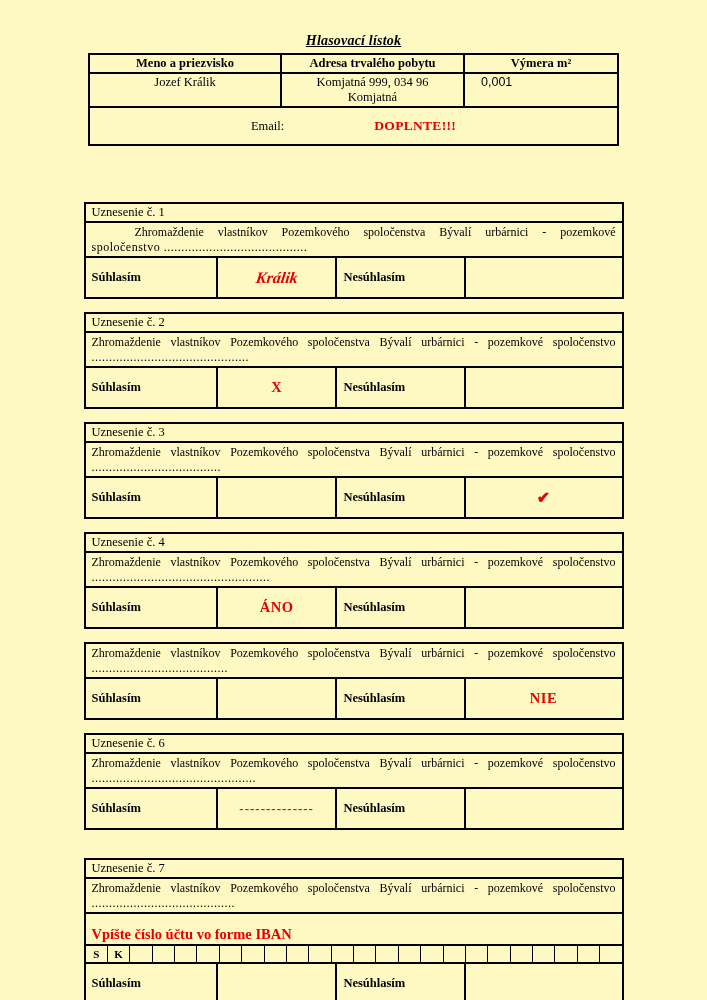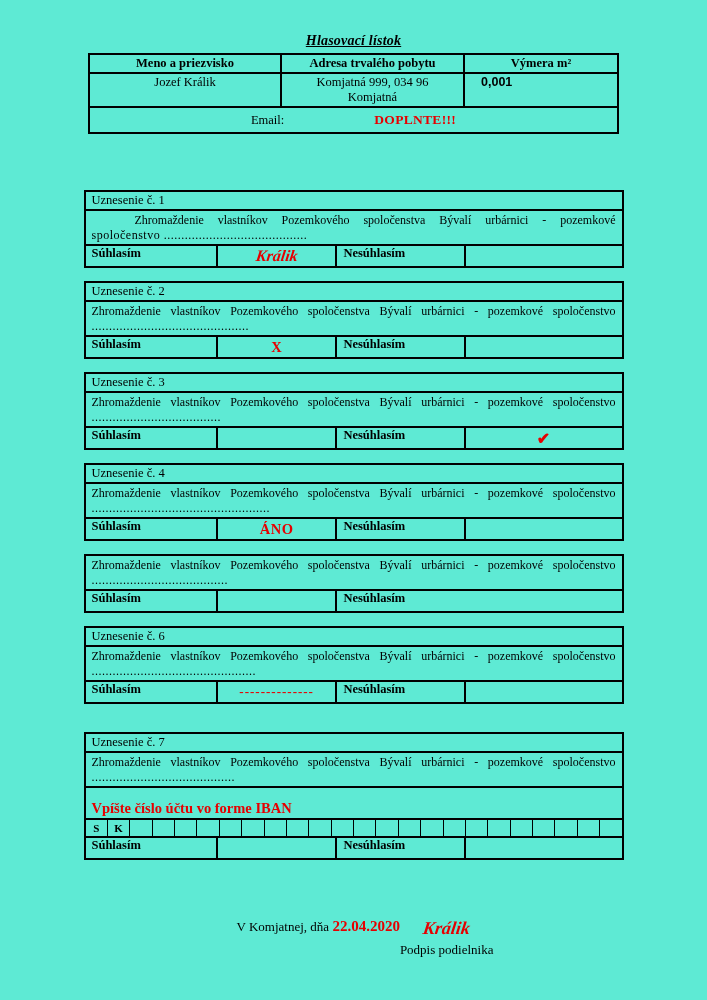--- a/index.html
+++ b/index.html
@@ -1,51 +1,51 @@
 <!DOCTYPE html>
 <html><head>
 <meta charset="utf-8">
 <style>
   html,body{margin:0;padding:0;}
   .page{
-    width:707px;height:1000px;background:#5eead4;position:relative;
+    width:707px;height:1000px;background:#fef9c3;position:relative;
     font-family:"Liberation Serif","DejaVu Serif",serif;color:#000;
     overflow:hidden;
   }
   .content{padding-top:33px;}
   .doc-title{
     text-align:center;font-weight:bold;font-style:italic;text-decoration:underline;
     font-size:14px;margin-bottom:4px;letter-spacing:.2px;
   }
   
   .info-table{width:427px;margin:0 auto;border-collapse:collapse;table-layout:fixed;}
   .info-table td,.info-table th{
     border:2px solid #000;padding:1px 16px;font-size:12.5px;vertical-align:top;
   }
   .info-table th{font-weight:bold;text-align:center;}
   .col-name{width:158px;}.col-addr{width:149px;}.col-area{width:120px;}
   .cell-center{text-align:center;}
-  .cell-area{font-weight:bold;font-family:"Liberation Sans","DejaVu Sans",sans-serif;font-size:12px;}
-  .email-row td{text-align:center;padding:4px 4px;}
+  .cell-area{font-weight:normal;font-family:"Liberation Sans","DejaVu Sans",sans-serif;font-size:12px;}
+  .email-row td{text-align:center;padding:10px 4px;}
   .email-label{margin-right:90px;}
   .email-value{color:var(--red,#e60000);font-weight:bold;font-size:13.5px;letter-spacing:.3px;}
   
   .blocks{width:540px;margin:56px auto 0;}
   .res{border:2px solid #000;margin-bottom:13px;}
   .res.gap-before{margin-top:28px;}
   .res-heading{border-bottom:2px solid #000;font-weight:normal;font-size:12.5px;padding:1px 6px;}
   .res-body{border-bottom:2px solid #000;padding:2px 6px 1px;font-size:12px;line-height:15px;}
   .body-line1{text-align:justify;text-align-last:justify;}
   .body-line1.indent-first{text-indent:43px;}
   .body-line2{text-align:left;letter-spacing:.5px;}
   .res-answers{display:flex;align-items:stretch;min-height:20px;}
   .res-answers .cell{border-right:2px solid #000;box-sizing:border-box;}
   .res-answers .cell:last-child{border-right:none;}
   .c1{width:24.7%;}.c2{width:22.3%;}.c3{width:23.9%;}.c4{width:29.1%;}
-  .ans-label{font-weight:bold;font-size:12.5px;padding:0 6px;}
+  .ans-label{font-weight:bold;font-size:12.5px;padding:12px 6px;}
   .ans-mark{display:flex;align-items:center;justify-content:center;overflow:visible;}
   .m-script{color:var(--red,#e60000);font-style:italic;font-weight:bold;font-size:16px;transform:skewX(-8deg);}
   .m-bold{color:var(--red,#e60000);font-weight:bold;font-size:14.5px;letter-spacing:.5px;}
   .m-check{color:var(--red,#e60000);font-weight:bold;font-size:16px;}
   .m-dash{color:var(--red,#e60000);font-weight:bold;font-size:13px;letter-spacing:1px;}
   
   .iban-label{color:var(--red,#e60000);font-weight:bold;font-size:14.5px;padding:12px 6px 1px;}
   .iban-row{display:flex;border-top:2px solid #000;border-bottom:2px solid #000;height:16px;}
   .iban-cell{
     flex:1;border-right:1.5px solid #000;display:flex;align-items:center;justify-content:center;
@@ -170,20 +170,23 @@
         <div class="res-body">
           <div class="body-line1">Zhromaždenie vlastníkov Pozemkového spoločenstva Bývalí urbárnici - pozemkové spoločenstvo</div>
           <div class="body-line2">.......................................</div>
         </div>
         <div class="res-answers">
           <div class="cell c1 ans-label">Súhlasím</div>
           <div class="cell c2 ans-mark">
               <span></span>
             </div>
           <div class="cell c3 ans-label">Nesúhlasím</div>
+          <div class="cell c4 ans-mark">
+              <span class="m-bold">NIE</span>
+            </div>
         </div>
       </div>
 
       <div class="res">
         <div class="res-heading">Uznesenie č. 6</div>
         <div class="res-body">
           <div class="body-line1">Zhromaždenie vlastníkov Pozemkového spoločenstva Bývalí urbárnici - pozemkové spoločenstvo</div>
           <div class="body-line2">...............................................</div>
         </div>
         <div class="res-answers">

